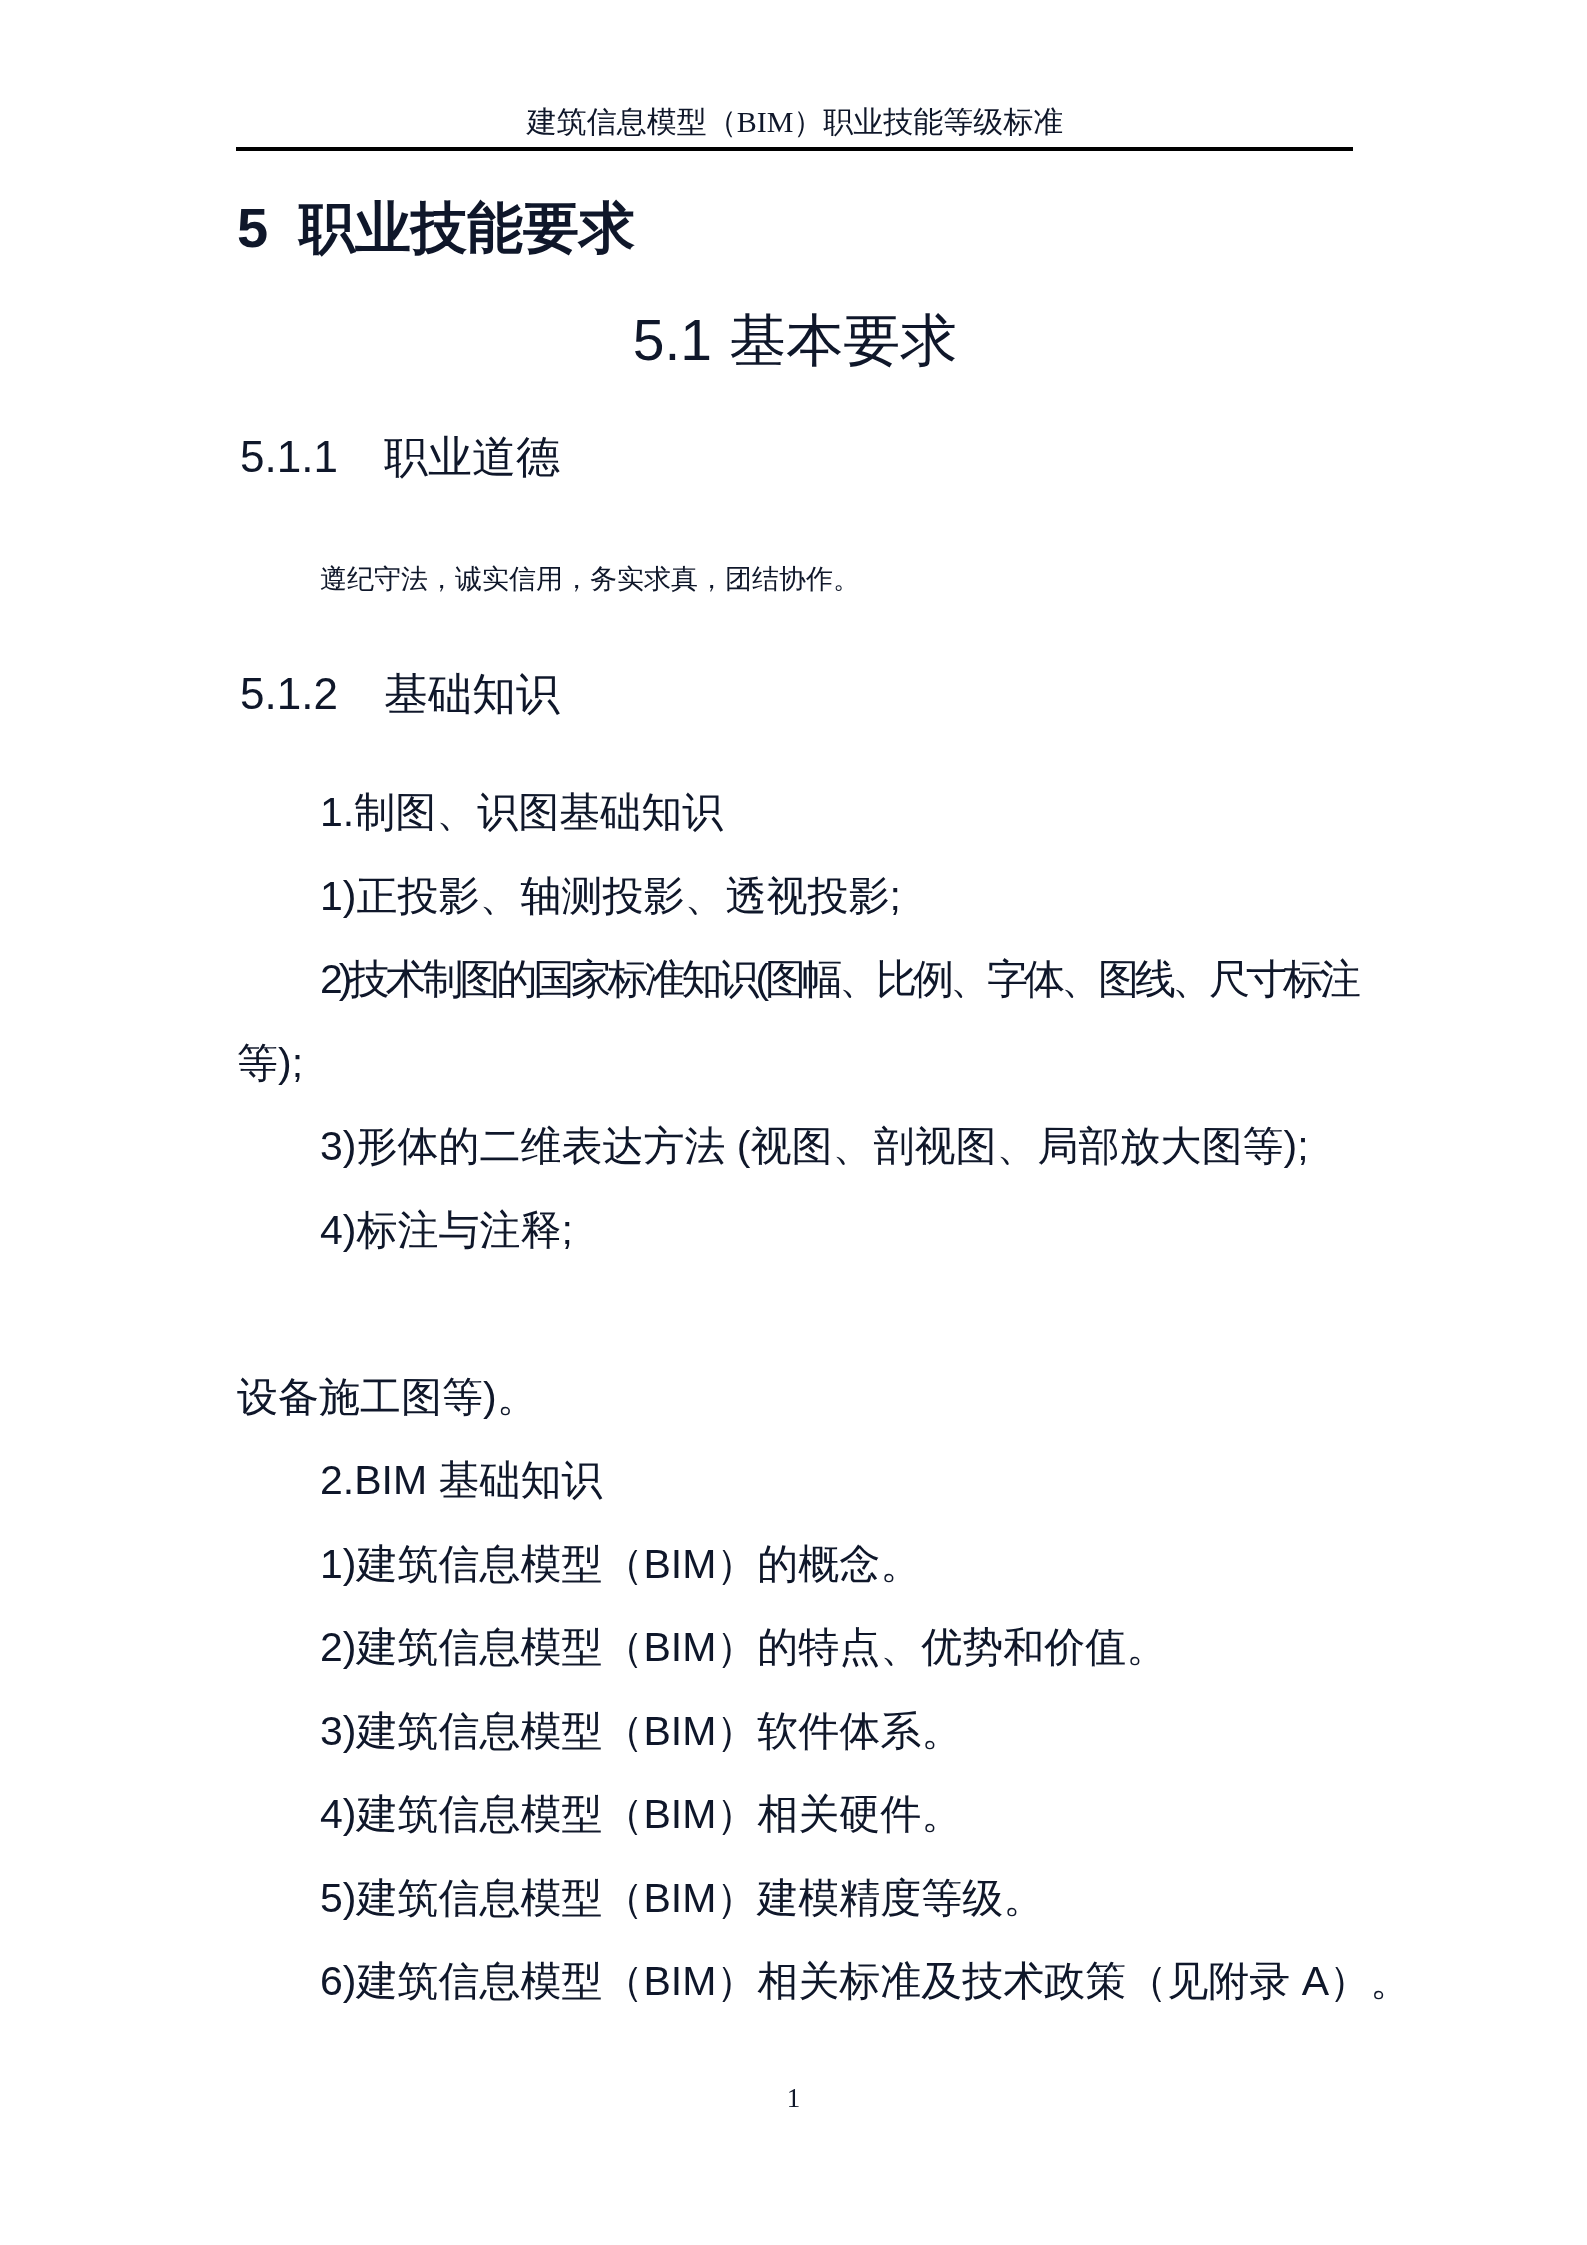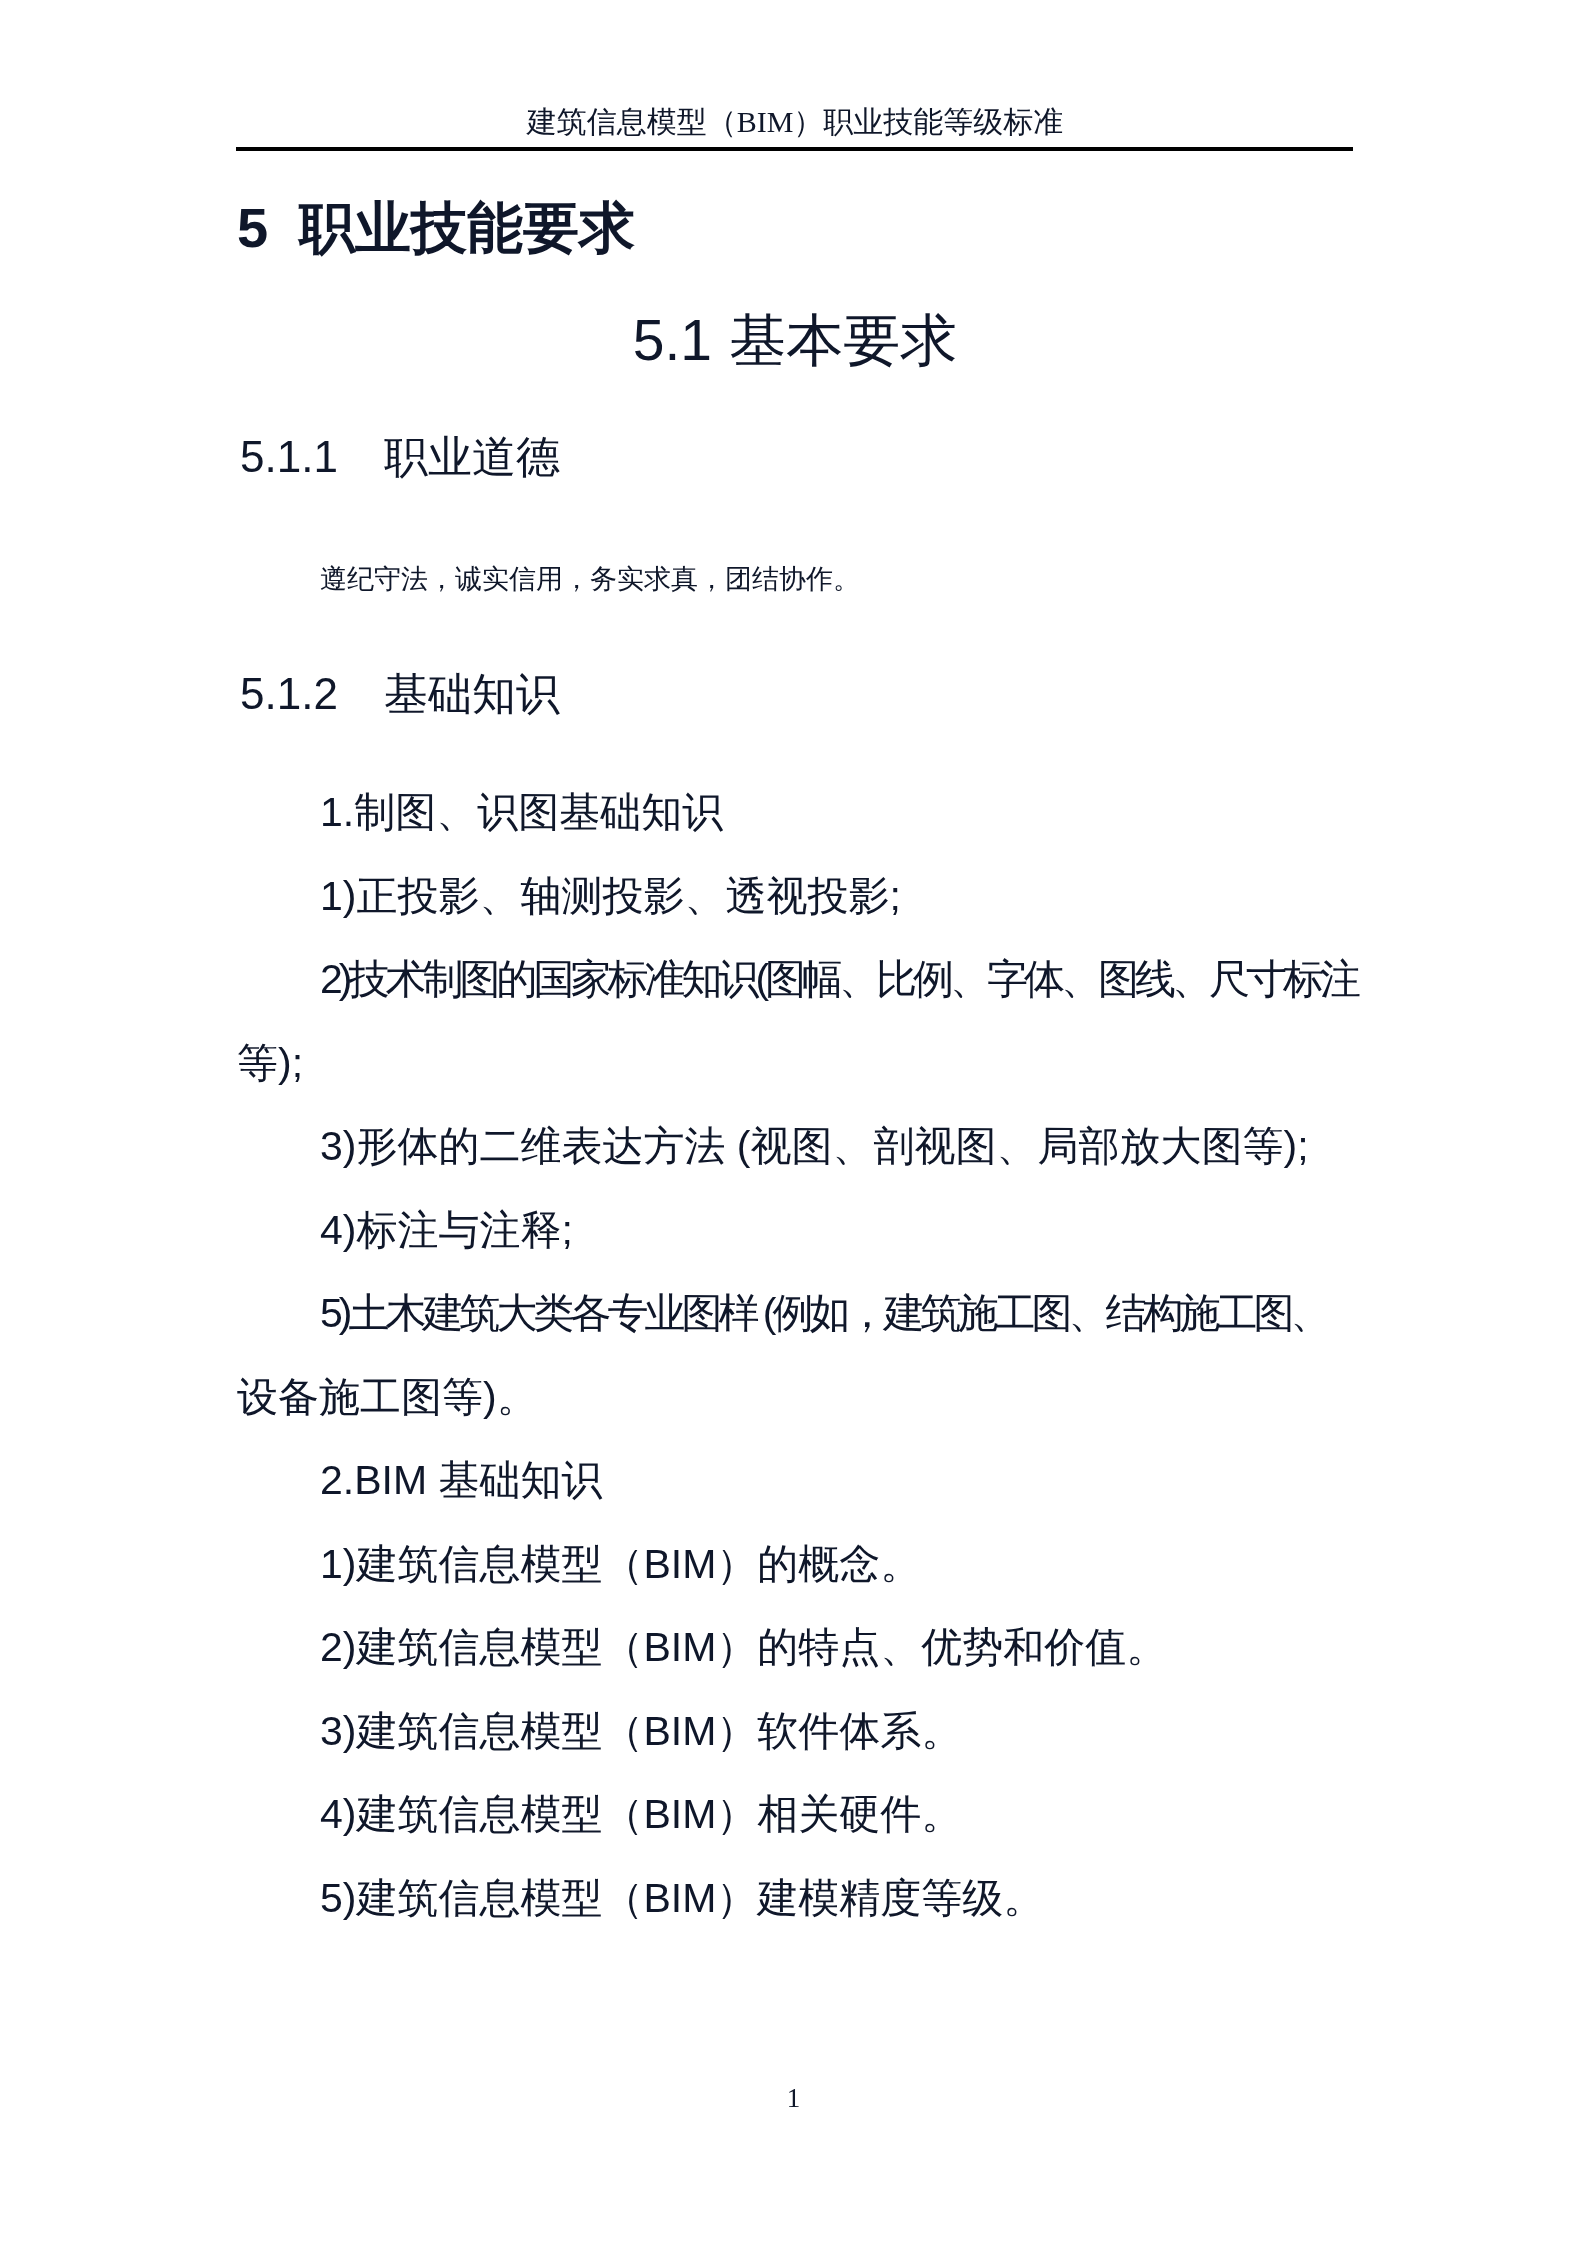--- a/index.html
+++ b/index.html
@@ -139,32 +139,32 @@
   <div class="kline indent" style="top:872px">1)正投影、轴测投影、透视投影;</div>
 
   <div class="kline indent tight" style="top:955px">2)技术制图的国家标准知识(图幅、比例、字体、图线、尺寸标注</div>
 
   <div class="kline" style="top:1039px">等);</div>
 
   <div class="kline indent" style="top:1122px">3)形体的二维表达方法 (视图、剖视图、局部放大图等);</div>
 
   <div class="kline indent" style="top:1206px">4)标注与注释;</div>
 
-  <div class="kline indent tight" style="top:1289px">5)土木建筑大类各专业图样 (例如，建筑施工图、结构施工图、</div>
 
   <div class="kline" style="top:1373px">设备施工图等)。</div>
 
   <div class="kline indent" style="top:1456px">2.BIM 基础知识</div>
 
   <div class="kline indent" style="top:1540px">1)建筑信息模型（BIM）的概念。</div>
 
   <div class="kline indent" style="top:1623px">2)建筑信息模型（BIM）的特点、优势和价值。</div>
 
   <div class="kline indent" style="top:1707px">3)建筑信息模型（BIM）软件体系。</div>
 
   <div class="kline indent" style="top:1790px">4)建筑信息模型（BIM）相关硬件。</div>
 
   <div class="kline indent" style="top:1874px">5)建筑信息模型（BIM）建模精度等级。</div>
 
+  <div class="kline indent" style="top:1957px">6)建筑信息模型（BIM）相关标准及技术政策（见附录 A）。</div>
 
   <div class="page-number">1</div>
 
 </div>
 
 </body></html>

